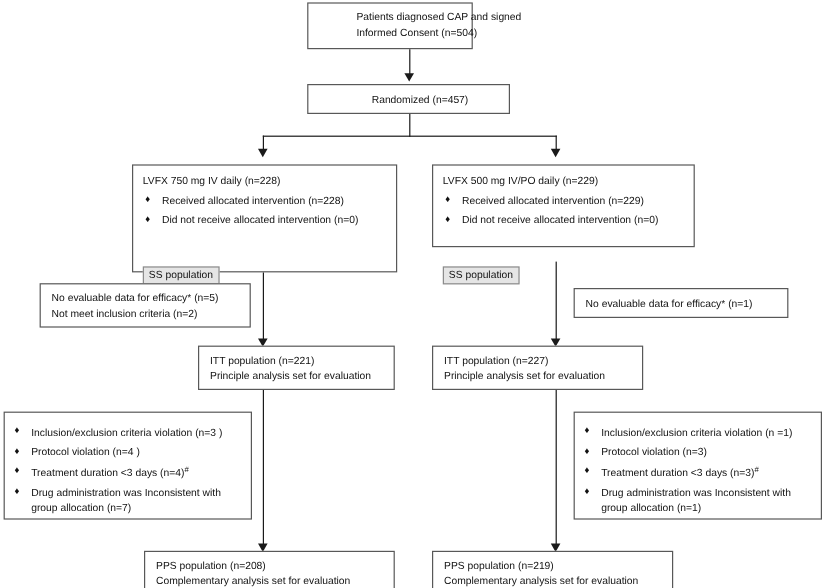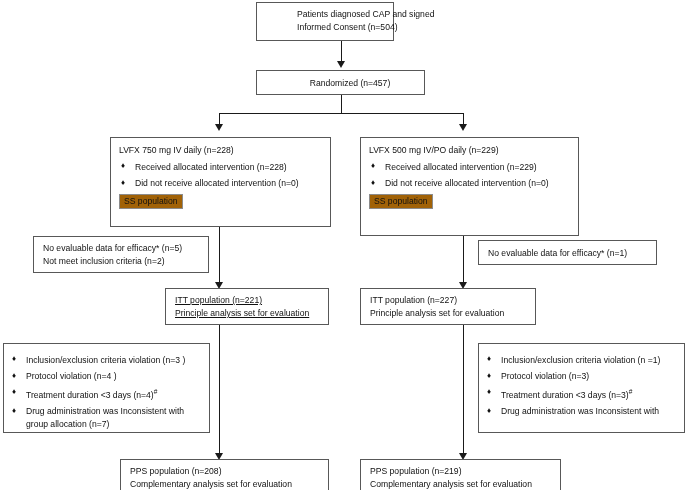--- a/index.html
+++ b/index.html
@@ -44,21 +44,22 @@
     color: #111;
   }
   .bullets li .cont { display: block; white-space: nowrap; }
 
   .tag {
     display: inline-block;
     border: 1px solid #8c8c8c;
     padding: 1px 4px 1.5px 4px;
     font-size: 8.6px;
     line-height: 1.2;
-    background: #a16207;
+    background: #e5e5e5;
+    margin-top: 28px;
   }
   .sup { font-size: 6.5px; vertical-align: super; }
 
   .vline, .hline {
     position: absolute;
     background: #1a1a1a;
   }
   .vline { width: 1.3px; }
   .hline { height: 1.3px; }
 
@@ -116,21 +117,21 @@
       <ul class="bullets">
         <li><span class="bullet-glyph">♦</span><span>Received allocated intervention (n=228)</span></li>
         <li><span class="bullet-glyph">♦</span><span>Did not receive allocated intervention (n=0)</span></li>
       </ul>
       <div style="margin-top:4px;">
         <span class="tag">SS population</span>
       </div>
     </div>
   </div>
 
-  <div class="box" style="left:360px; top:137px; width:219px; height:99px;">
+  <div class="box" style="left:360px; top:137px; width:219px; height:69px;">
     <div class="box-pad" style="padding:6px 8px;">
       <div class="line">LVFX 500 mg IV/PO daily (n=229)</div>
       <ul class="bullets">
         <li><span class="bullet-glyph">♦</span><span>Received allocated intervention (n=229)</span></li>
         <li><span class="bullet-glyph">♦</span><span>Did not receive allocated intervention (n=0)</span></li>
       </ul>
       <div style="margin-top:4px;">
         <span class="tag">SS population</span>
       </div>
     </div>
@@ -143,21 +144,21 @@
     </div>
   </div>
 
   <div class="box" style="left:478px; top:240px; width:179px; height:25px;">
     <div class="box-pad" style="padding:6px 9px;">
       <div class="line">No evaluable data for efficacy* (n=1)</div>
     </div>
   </div>
 
   <div class="box" style="left:165px; top:288px; width:164px; height:37px;">
-    <div class="box-pad" style="padding:5px 9px;text-decoration:underline;">
+    <div class="box-pad" style="padding:5px 9px;">
       <div class="line">ITT population (n=221)</div>
       <div class="line">Principle analysis set for evaluation</div>
     </div>
   </div>
 
   <div class="box" style="left:360px; top:288px; width:176px; height:37px;">
     <div class="box-pad" style="padding:5px 9px;">
       <div class="line">ITT population (n=227)</div>
       <div class="line">Principle analysis set for evaluation</div>
     </div>
@@ -173,21 +174,21 @@
       </ul>
     </div>
   </div>
 
   <div class="box" style="left:478px; top:343px; width:207px; height:90px;">
     <div class="box-pad" style="padding:6px 6px;">
       <ul class="bullets">
         <li><span class="bullet-glyph">♦</span><span>Inclusion/exclusion criteria violation (n =1)</span></li>
         <li><span class="bullet-glyph">♦</span><span>Protocol violation (n=3)</span></li>
         <li><span class="bullet-glyph">♦</span><span>Treatment duration &lt;3 days (n=3)</span><span class="sup">#</span></li>
-        <li><span class="bullet-glyph">♦</span><span>Drug administration was Inconsistent with</span></li>
+        <li><span class="bullet-glyph">♦</span><span>Drug administration was Inconsistent with</span><span class="cont">group allocation (n=1)</span></li>
       </ul>
     </div>
   </div>
 
   <div class="box" style="left:120px; top:459px; width:209px; height:37px;">
     <div class="box-pad" style="padding:5px 9px;">
       <div class="line">PPS population (n=208)</div>
       <div class="line">Complementary analysis set for evaluation</div>
     </div>
   </div>

